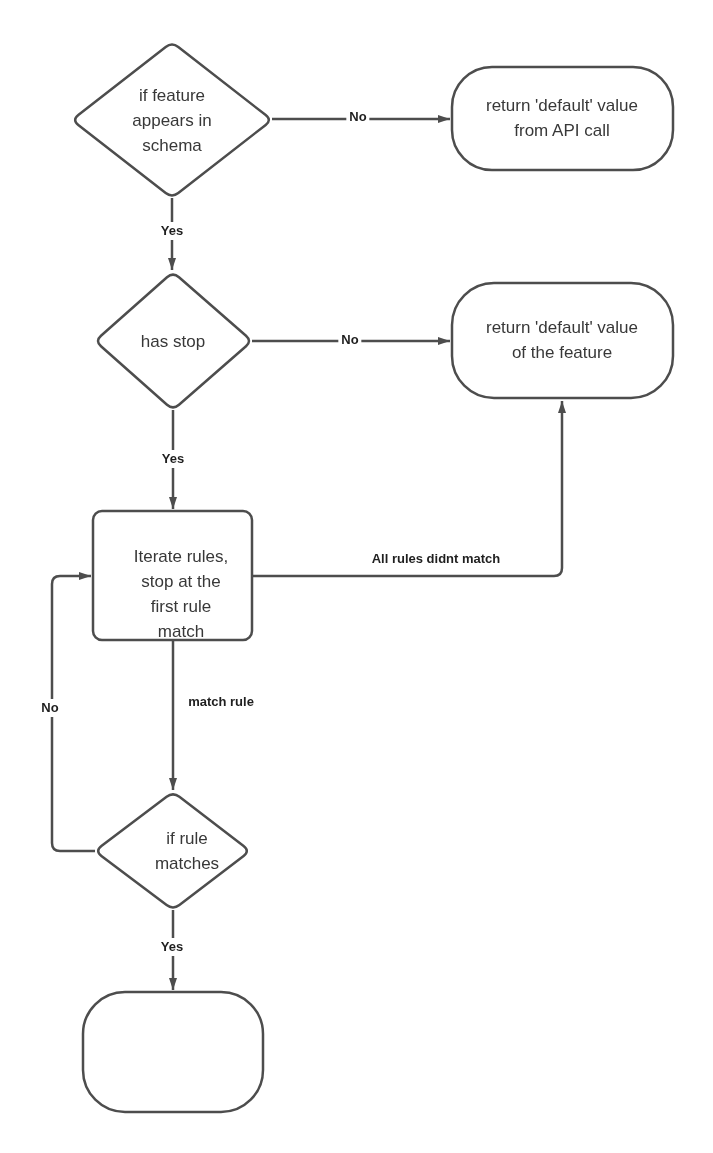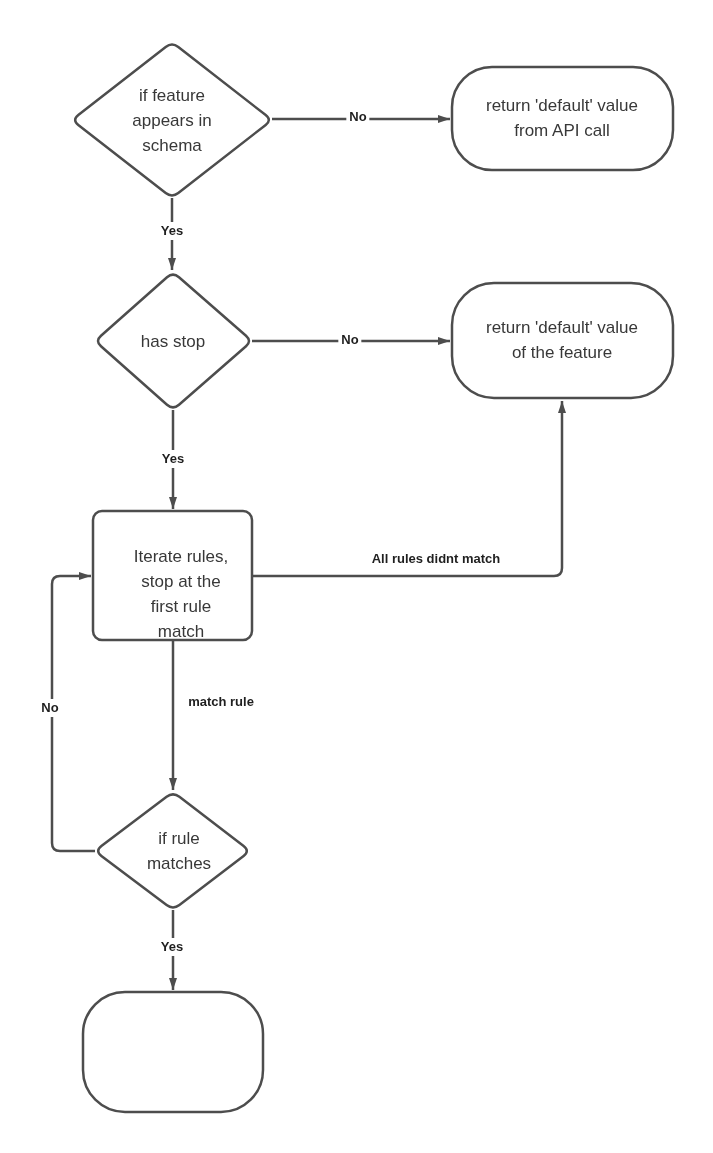--- a/index.html
+++ b/index.html
@@ -87,21 +87,21 @@
 schema</div>
   <div class="node-label" style="left:562px; top:118px;">return 'default' value
 from API call</div>
   <div class="node-label" style="left:173px; top:341px;">has stop</div>
   <div class="node-label" style="left:562px; top:340px;">return 'default' value
 of the feature</div>
   <div class="node-label" style="left:181px; top:574px;margin-top:20px;">Iterate rules,
 stop at the
 first rule
 match</div>
-  <div class="node-label" style="left:179px; top:851px;">if rule
+  <div class="node-label" style="left:187px; top:851px;">if rule
 matches</div>
 
   <div class="edge-label" style="left:172px; top:231px;">Yes</div>
   <div class="edge-label" style="left:358px; top:117px;">No</div>
   <div class="edge-label" style="left:173px; top:459px;">Yes</div>
   <div class="edge-label" style="left:350px; top:340px;">No</div>
   <div class="edge-label" style="left:405px; top:559px;margin-left:31px;">All rules didnt match</div>
   <div class="edge-label" style="left:173px; top:702px;margin-left:48px;">match rule</div>
   <div class="edge-label" style="left:50px; top:708px;">No</div>
   <div class="edge-label" style="left:172px; top:947px;">Yes</div>

